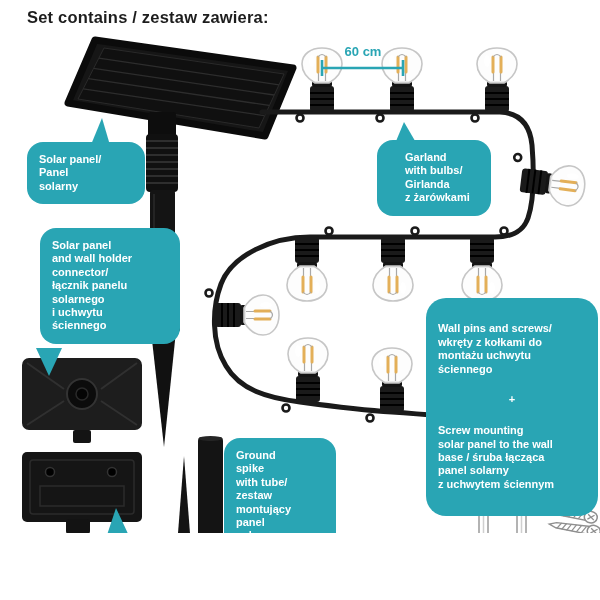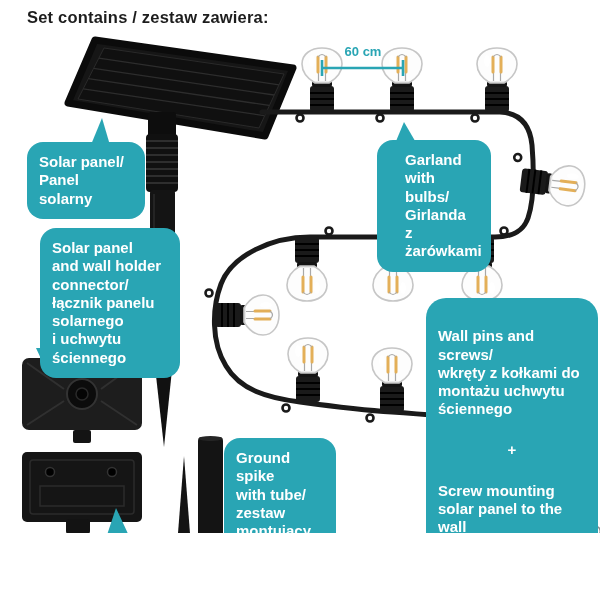--- a/index.html
+++ b/index.html
@@ -1,21 +1,21 @@
 <!DOCTYPE html>
 <html><head>
 <meta charset="utf-8">
 <style>
   html,body{margin:0;padding:0;background:#fff;}
   .canvas{position:relative;width:600px;height:533px;background:#ffffff;overflow:hidden;
           font-family:"Liberation Sans",sans-serif;}
   .title{position:absolute;left:27px;top:8px;font-size:16.5px;font-weight:700;color:#1d1d1d;letter-spacing:.2px;}
   .scene{position:absolute;left:0;top:0;}
   .bubble{position:absolute;background:#29a5b4;color:#ffffff;border-radius:16px;
-          padding:11px 12px;font-size:15px;line-height:1.22;font-weight:700;
+          padding:11px 12px;font-size:11px;line-height:1.22;font-weight:700;
           white-space:pre-line;box-sizing:border-box;}
   .bubble .plusline{text-align:center;margin:4px 0;white-space:normal;}
   .measure-label{position:absolute;left:322px;top:44px;width:82px;text-align:center;
           color:#29a5b4;font-size:13px;font-weight:700;}
   .screws-plus{position:absolute;left:552px;top:536px;width:30px;text-align:center;
           color:#29a5b4;font-size:20px;font-weight:700;}
 </style>
 </head>
 <body>
 

